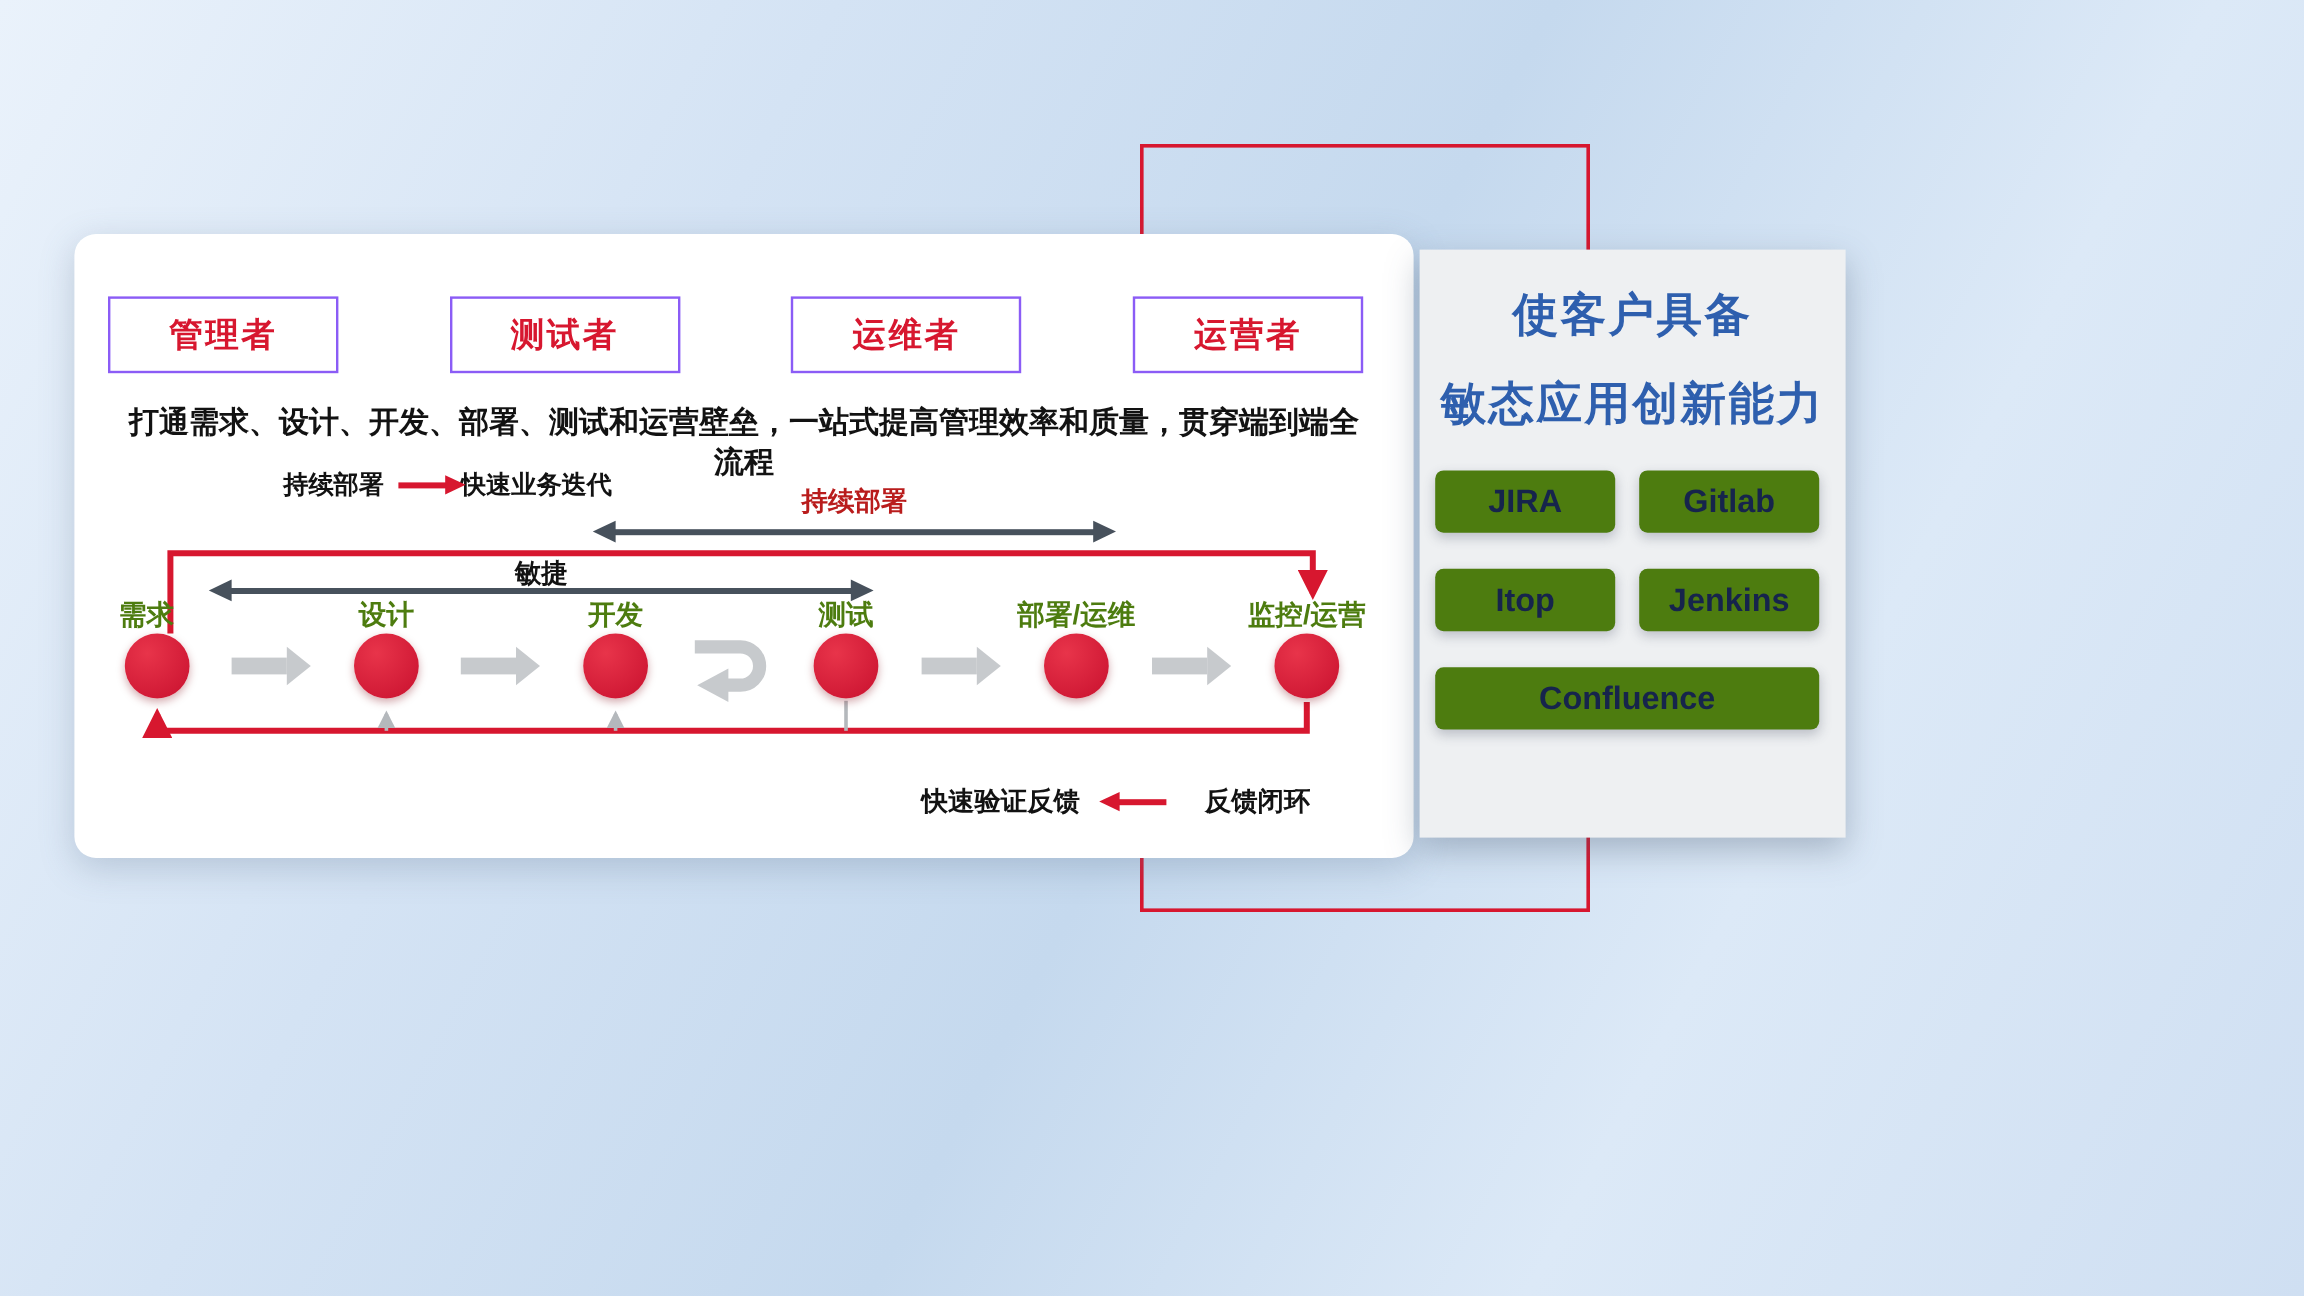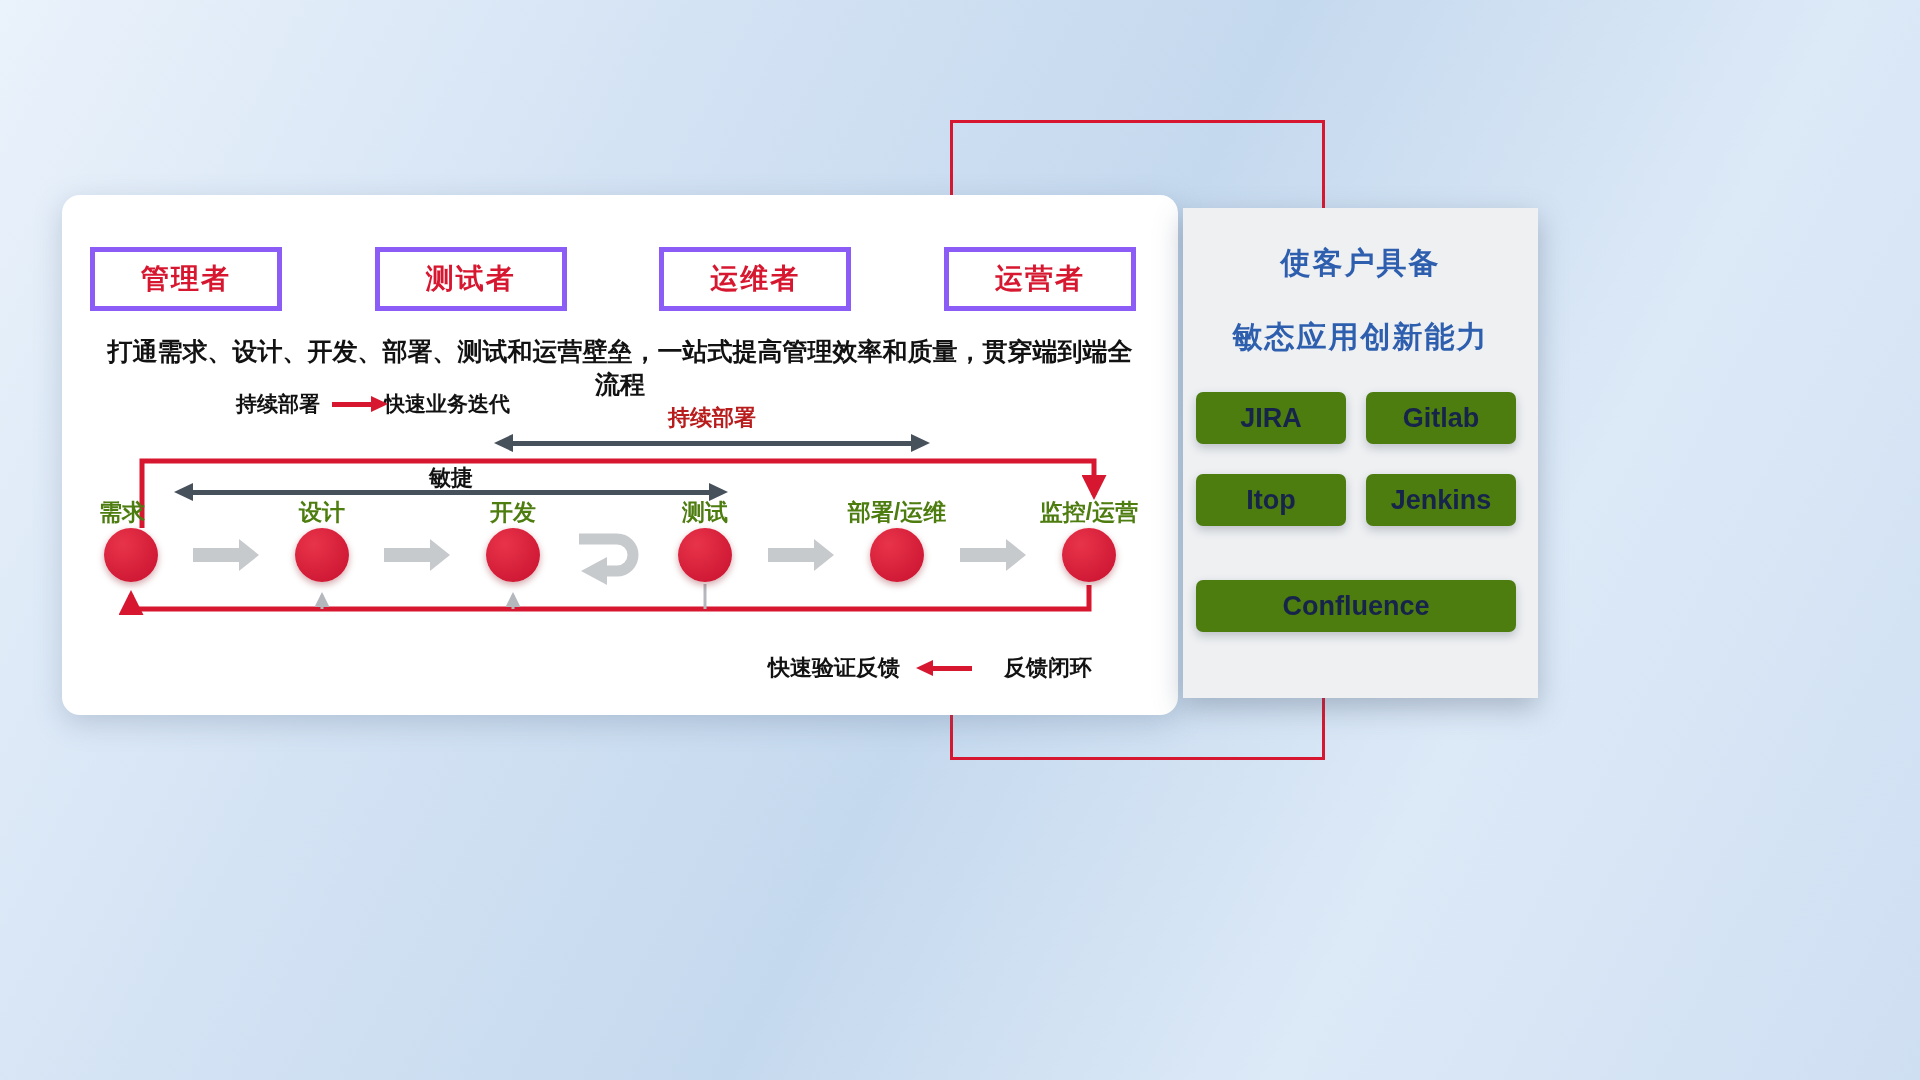--- a/index.html
+++ b/index.html
@@ -13,21 +13,21 @@
     border:3px solid #d7172f; z-index:1;
   }
   .card {
     position:absolute; left:62px; top:195px; width:1116px; height:520px;
     background:#ffffff; border-radius:18px; z-index:2;
     box-shadow:0 8px 28px rgba(90,110,140,.28);
   }
   
   .roles { position:absolute; left:28px; top:52px; width:1046px; display:flex; justify-content:space-between; }
   .role-box {
-    width:192px; height:64px; border:5px solid #8b5cf6; background:#fff;
+    width:192px; height:64px; border:2px solid #8b5cf6; background:#fff;
     display:flex; align-items:center; justify-content:center;
     color:#d7172f; font-size:28px; font-weight:700; letter-spacing:2px;
   }
   .headline {
     position:absolute; left:40px; top:140px; width:1036px; text-align:center;
     font-size:25px; font-weight:700; color:#121212;
   }
   
   .legend-forward { position:absolute; left:174px; top:195px; display:flex; align-items:center; gap:12px;
     font-size:21px; color:#121212; }
@@ -64,27 +64,27 @@
   .loop-svg { position:absolute; left:505px; top:328px; }
   .flow-svg { position:absolute; left:0; top:0; pointer-events:none; }
   .legend-feedback { position:absolute; left:706px; top:458px; display:flex; align-items:center; gap:32px;
     font-size:22px; color:#121212; }
   .legend-feedback .lbl { font-weight:700; }
   .legend-feedback .desc { font-weight:600; }
   
   .panel { position:absolute; left:1183px; top:208px; width:355px; height:490px; background:#eef0f2;
     z-index:3; box-shadow:0 10px 26px rgba(70,85,110,.35); }
   .panel-title { position:absolute; top:18px; left:0; right:0; text-align:center;
-    color:#2e5fae; font-size:30px; font-weight:700; line-height:74px; letter-spacing:2px; }
+    color:#2e5fae; font-size:38px; font-weight:700; line-height:74px; letter-spacing:2px; }
   .tools { position:absolute; left:13px; top:184px; width:330px; display:flex; flex-wrap:wrap;
     column-gap:20px; row-gap:30px; }
   .tool { width:150px; height:52px; background:#4d7c0f; border-radius:7px;
     box-shadow:0 4px 10px rgba(60,70,90,.28); display:flex; align-items:center; justify-content:center;
     font-size:27px; font-weight:700; color:#16244c; }
-  .tool.wide { width:320px;margin-top:24px; }
+  .tool.wide { width:320px; }
 </style>
 </head>
 <body>
 
 <div class="bg">
 
   <div class="red-frame"></div>
 
   <div class="card">
 

